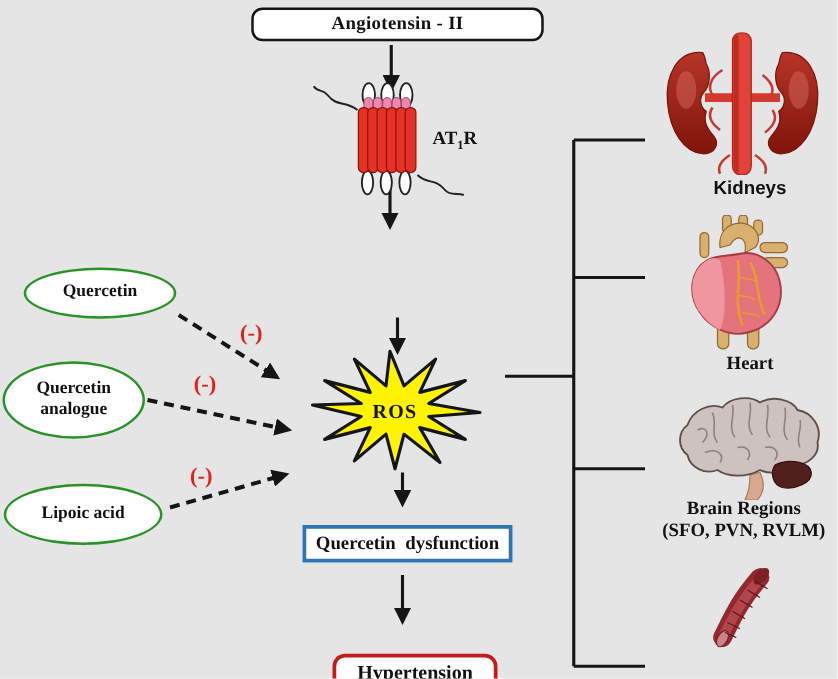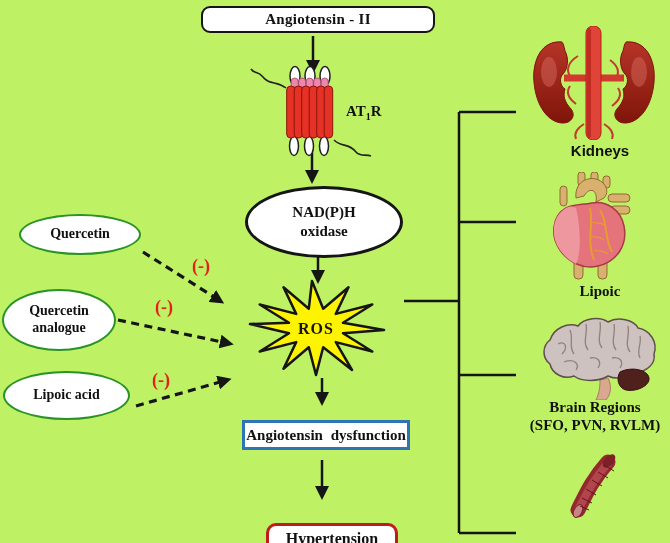--- a/index.html
+++ b/index.html
@@ -1,33 +1,33 @@
 <!DOCTYPE html>
 <html><head>
 <meta charset="utf-8">
 <style>
   html,body{margin:0;padding:0;background:#fff;}
-  .diagram{position:relative;width:670px;height:543px;background:#bef264;overflow:hidden;
+  .diagram{position:relative;width:670px;height:543px;background:#e5e5e5;overflow:hidden;
            font-family:"Liberation Serif","DejaVu Serif",serif;color:#111;}
   .abs{position:absolute;}
   .node{display:flex;align-items:center;justify-content:center;text-align:center;
         font-weight:bold;box-sizing:border-box;background:#fff;}
   .col{flex-direction:column;}
   
   .angio-box{left:201px;top:6px;width:234px;height:27px;border:2.5px solid #151515;border-radius:9px;font-size:15px;letter-spacing:.3px;}
   .at1r{left:346px;top:103px;font-size:15px;font-weight:bold;}
   .at1r sub{font-size:10px;}
   .nadph{left:245px;top:186px;width:158px;height:72px;border:3px solid #151515;border-radius:50%;font-size:15px;line-height:1.25;}
   .baro-box{left:242px;top:420px;width:168px;height:30px;border:3px solid #2e75b6;font-size:15px;word-spacing:4px;}
   .hyper-box{left:266px;top:523px;width:132px;height:32px;border:3px solid #c11b1b;border-radius:10px;font-size:16px;}
   
   .green-ell{border:2.5px solid #2a9327;border-radius:50%;font-size:14px;line-height:1.2;}
   .querc{left:19px;top:214px;width:122px;height:41px;}
   .analog{left:2px;top:289px;width:114px;height:62px;}
-  .lipoic{left:3px;top:371px;width:127px;height:49px;}
+  .lipoic{left:3px;top:387px;width:127px;height:49px;}
   .minus{color:#e32119;font-size:18px;font-weight:bold;width:34px;text-align:center;}
   .m1{left:184px;top:256px;} .m2{left:147px;top:297px;} .m3{left:144px;top:370px;}
   
   .organ-label{font-weight:bold;text-align:center;font-size:15px;}
   .kid-label{left:540px;top:142px;width:120px;font-family:"Liberation Sans","DejaVu Sans",sans-serif;}
   .heart-label{left:545px;top:283px;width:110px;}
   .brain-label{left:505px;top:399px;width:180px;line-height:1.18;}
   .vessel-label{left:535px;top:521px;width:120px;}
   .ros-text{font:bold 16px "Liberation Serif","DejaVu Serif",serif;letter-spacing:1px;}
   svg{display:block;}
@@ -93,32 +93,28 @@
       <rect x="36.7" y="24" width="8.5" height="52" rx="4"></rect>
         <rect x="44.2" y="24" width="8.5" height="52" rx="4"></rect>
       <rect x="51.7" y="24" width="8.5" height="52" rx="4"></rect>
         <rect x="59.2" y="24" width="8.5" height="52" rx="4"></rect>
       <rect x="66.7" y="24" width="8.5" height="52" rx="4"></rect>
         <rect x="74.2" y="24" width="8.5" height="52" rx="4"></rect>
     </g>
   </svg>
   <div class="abs at1r"><span>AT</span><sub>1</sub><span>R</span></div>
 
-  <div class="abs node col nadph">
-    <div>NAD(P)H</div>
-    <div>oxidase</div>
-  </div>
 
   <svg class="abs" style="left:246px;top:278px;" width="140" height="100" viewBox="0 0 140 100">
     <polygon points="138,52 97,55.2 126.3,73.5 89.8,64.1 106,92 77.2,69.3 70,97 62.8,69.3 37.5,90.7 50.2,64.1 13.7,73.5 43,55.2 4,46 43,44.8 13.7,26.5 50.2,35.9 37.5,9.3 62.8,30.7 66,3 77.2,30.7 102.5,9.3 89.8,35.9 126.3,26.5 97,44.8" fill="#fef300" stroke="#151515" stroke-width="2.5" stroke-linejoin="round"></polygon>
     <text x="70" y="56" text-anchor="middle" class="ros-text" fill="#151515">ROS</text>
   </svg>
 
   <div class="abs node baro-box">
-    <span>Angiotensin dysfunction</span>
+    <span>Quercetin dysfunction</span>
   </div>
   <div class="abs node hyper-box">
     <span>Hypertension</span>
   </div>
 
   <div class="abs node green-ell querc">
     <span>Quercetin</span>
   </div>
   <div class="abs node col green-ell analog">
     <div>Quercetin</div>
@@ -166,21 +162,21 @@
     <path d="M 18,36 C 4,44 2,64 12,78 C 20,90 36,98 50,94 C 68,90 80,74 76,54 C 73,38 58,28 44,31 C 34,33 26,32 18,36 Z" fill="#e4737c" stroke="#a63b44" stroke-width="1.5"></path>
     <path d="M 18,36 C 4,44 2,64 12,78 C 16,84 22,89 28,92 C 34,80 32,52 28,36 C 24,34 21,34 18,36 Z" fill="#ef979e"></path>
     <g stroke="#e89b2e" fill="none">
       <path d="M 42,36 C 46,52 38,68 46,88" stroke-width="2"></path>
       <path d="M 52,38 C 60,50 56,66 64,80" stroke-width="2"></path>
       <path d="M 44,50 C 50,52 54,50 58,54" stroke-width="1.2"></path>
       <path d="M 42,64 C 48,66 52,64 56,68" stroke-width="1.2"></path>
       <path d="M 46,78 C 52,80 56,78 60,82" stroke-width="1.2"></path>
     </g>
   </svg>
-  <div class="abs organ-label heart-label">Lipoic</div>
+  <div class="abs organ-label heart-label">Heart</div>
 
   <svg class="abs" style="left:534px;top:314px;" width="128" height="86" viewBox="0 0 128 86">
     <path d="M 74,64 C 78,72 77,80 72,86 L 62,86 C 66,78 66,70 66,66 Z" fill="#d8a98e" stroke="#a87b5e"></path>
     <path d="M 16,50 C 8,44 8,32 16,26 C 20,14 34,8 44,12 C 50,4 66,2 74,8 C 84,2 100,6 104,14 C 116,16 124,28 120,40 C 122,50 112,58 102,58 C 96,64 82,66 74,62 C 64,68 48,68 40,62 C 30,66 18,60 16,50 Z" fill="#cdc2bf" stroke="#5f4f4b" stroke-width="1.5"></path>
     <g stroke="#93807c" stroke-width="1.3" fill="none">
       <path d="M 24,30 C 32,26 34,34 28,40"></path>
         <path d="M 36,16 C 40,26 34,32 40,40"></path>
       <path d="M 52,10 C 54,20 48,28 54,36"></path>
         <path d="M 66,8 C 68,18 62,26 68,34"></path>
       <path d="M 80,10 C 82,20 76,28 82,36"></path>

